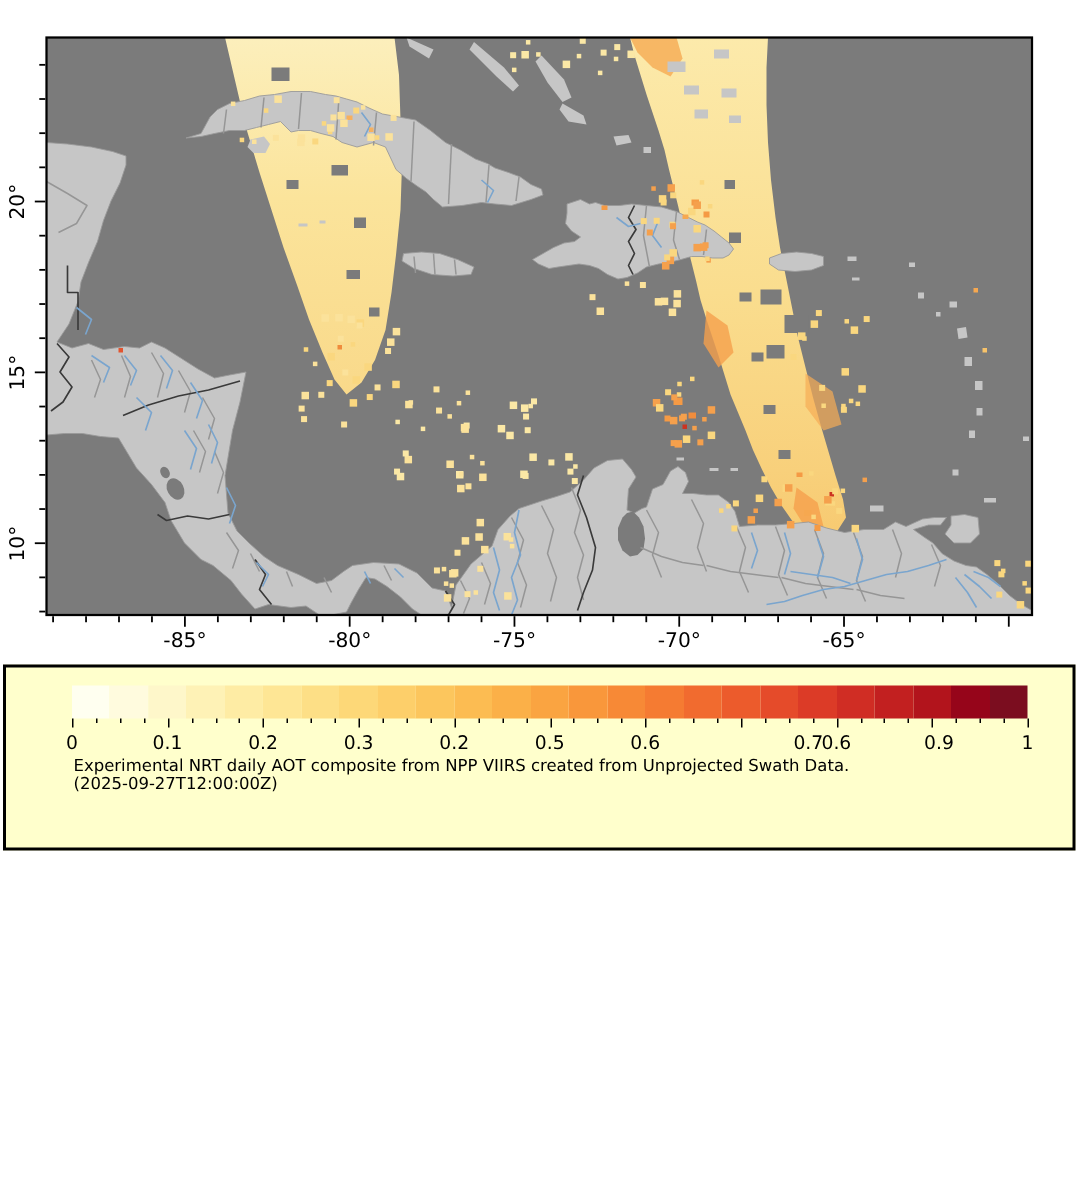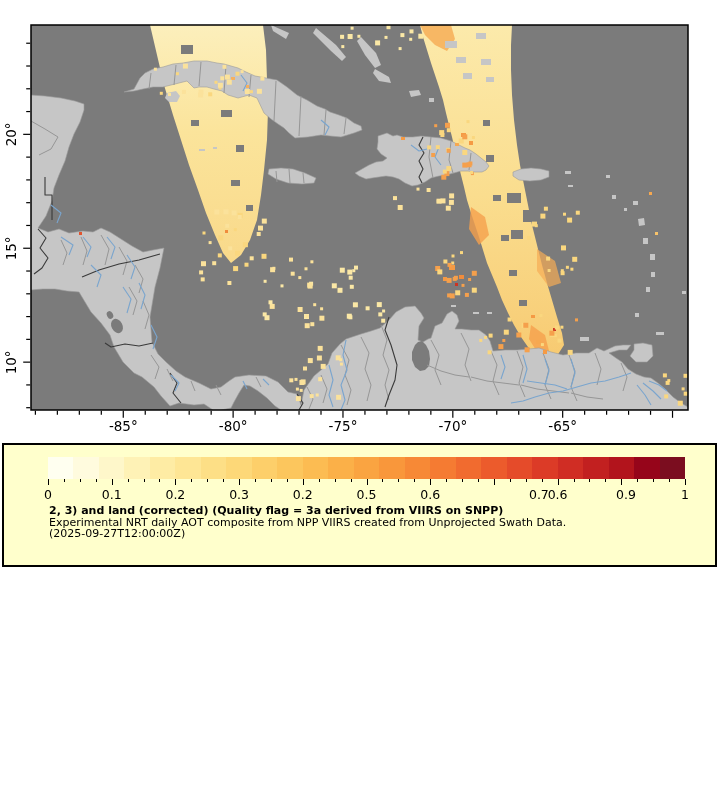--- a/index.html
+++ b/index.html
@@ -629,19 +629,18 @@
         <span style="left: 191.1px;">0.3</span>
         <span style="left: 254.8px;">0.2</span>
         <span style="left: 318.5px;">0.5</span>
         <span style="left: 382.2px;">0.6</span>
         <span style="left: 445.9px; margin-left: 45px;">0.7</span>
         <span style="left: 509.6px;">0.6</span>
         <span style="left: 578px;">0.9</span>
         <span style="left: 637px;">1</span>
       </div>
   <div class="legtext">
-    <div class="b">2, 3) and land (corrected) (Quality flag = 3a derived from VIIRS on SNPP)</div>
     <div>Experimental NRT daily AOT composite from NPP VIIRS created from Unprojected Swath Data.</div>
     <div>(2025-09-27T12:00:00Z)</div>
   </div>
 </div>
 
 </div>
 
 </body></html>

